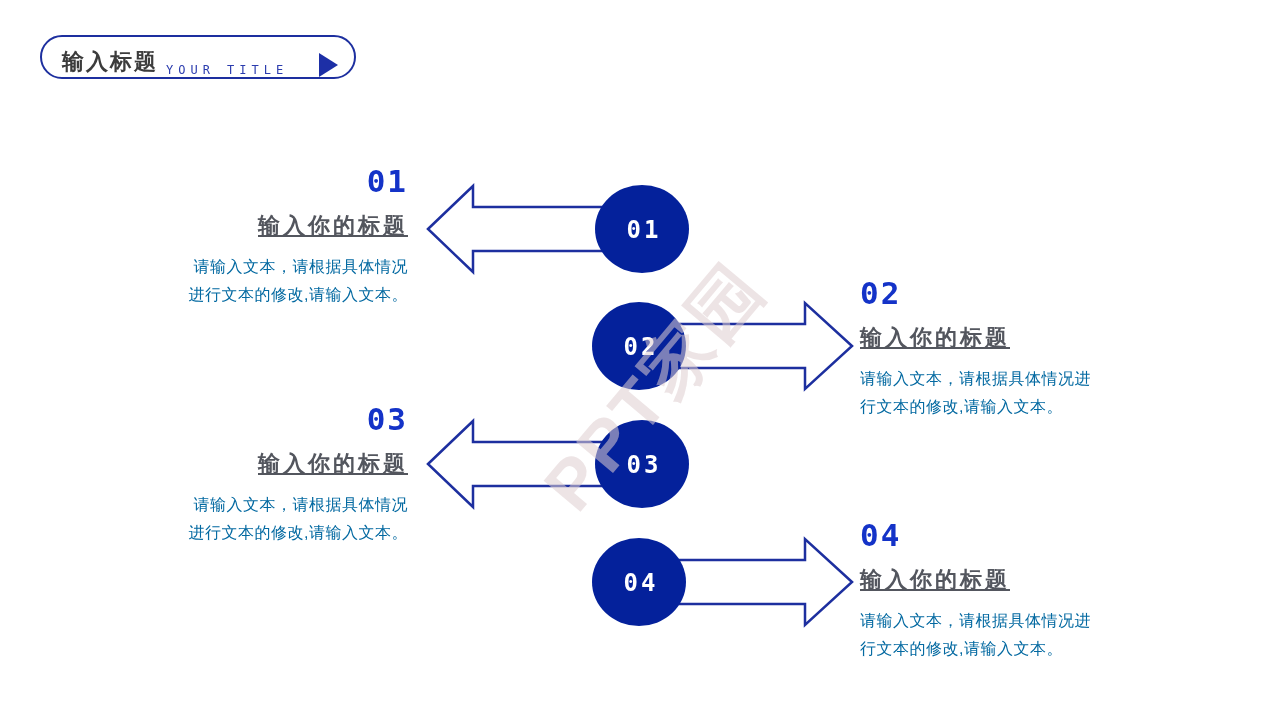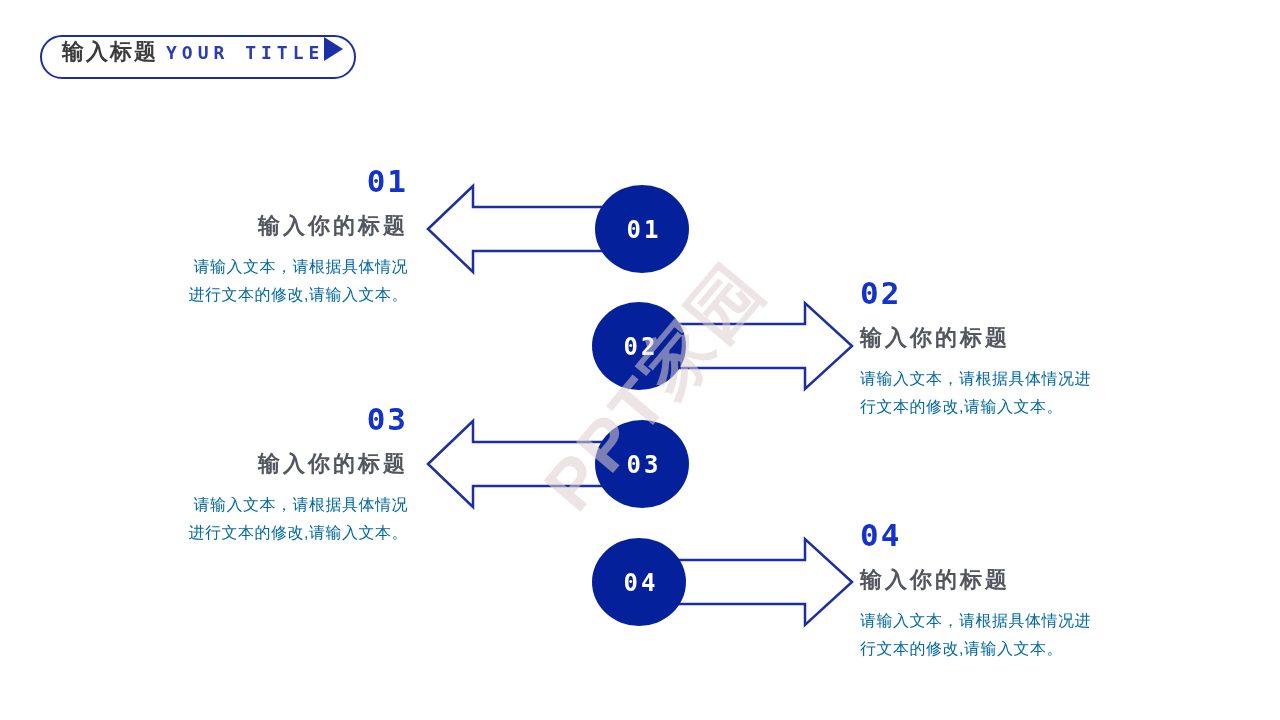--- a/index.html
+++ b/index.html
@@ -4,27 +4,27 @@
 <style>
   html,body{margin:0;padding:0;background:#888;}
   .slide{
     position:relative;width:1280px;height:720px;background:#ffffff;
     overflow:hidden;font-family:"Liberation Sans","DejaVu Sans",sans-serif;
   }
   
   .banner{
     position:absolute;left:40px;top:35px;width:316px;height:44px;
     border:2px solid #1d2f9f;border-radius:26px;
-    display:flex;align-items:flex-start;padding:0 16px 0 20px;box-sizing:border-box;
+    display:flex;align-items:flex-end;padding:0 16px 0 20px;box-sizing:border-box;
   }
   .banner-cn{
     font-size:22px;font-weight:bold;color:#3c3c3c;letter-spacing:2px;white-space:nowrap;
   }
   .banner-en{
-    font-size:18px;font-weight:bold;color:#2b3cae;letter-spacing:5px;
+    font-size:12px;font-weight:normal;color:#2b3cae;letter-spacing:5px;
     margin-left:8px;margin-top:5px;white-space:nowrap;
     font-family:"DejaVu Sans Mono","Liberation Mono",monospace;
   }
   .banner-play{
     margin-left:auto;width:0;height:0;
     border-left:19px solid #1d2fa6;border-top:12px solid transparent;border-bottom:12px solid transparent;
   }
   
   .diagram{position:absolute;left:0;top:0;z-index:1;}
   .arrow{fill:#ffffff;stroke:#1d2f9f;stroke-width:2.5;stroke-linejoin:miter;}
@@ -40,21 +40,21 @@
   .tb-1{top:164px;}
   .tb-2{top:276px;}
   .tb-3{top:402px;}
   .tb-4{top:518px;}
   .step-number{
     font-family:"DejaVu Sans Mono","Liberation Mono",monospace;
     font-size:31px;line-height:34px;font-weight:bold;color:#1433c8;letter-spacing:2px;
   }
   .step-title{
     margin-top:13px;font-size:22px;line-height:30px;font-weight:bold;
-    color:#53565e;letter-spacing:3px;
+    color:#53565e;letter-spacing:3px;text-decoration:underline;
   }
   .step-body{
     margin-top:12px;font-size:16px;line-height:28px;color:#0369a1;letter-spacing:0.5px;
   }
   
   .watermark{
     position:absolute;left:490px;top:340px;width:330px;z-index:3;
     text-align:center;transform:rotate(-50deg);
     font-size:70px;font-weight:bold;color:rgba(223,206,208,0.55);
     letter-spacing:4px;white-space:nowrap;pointer-events:none;

